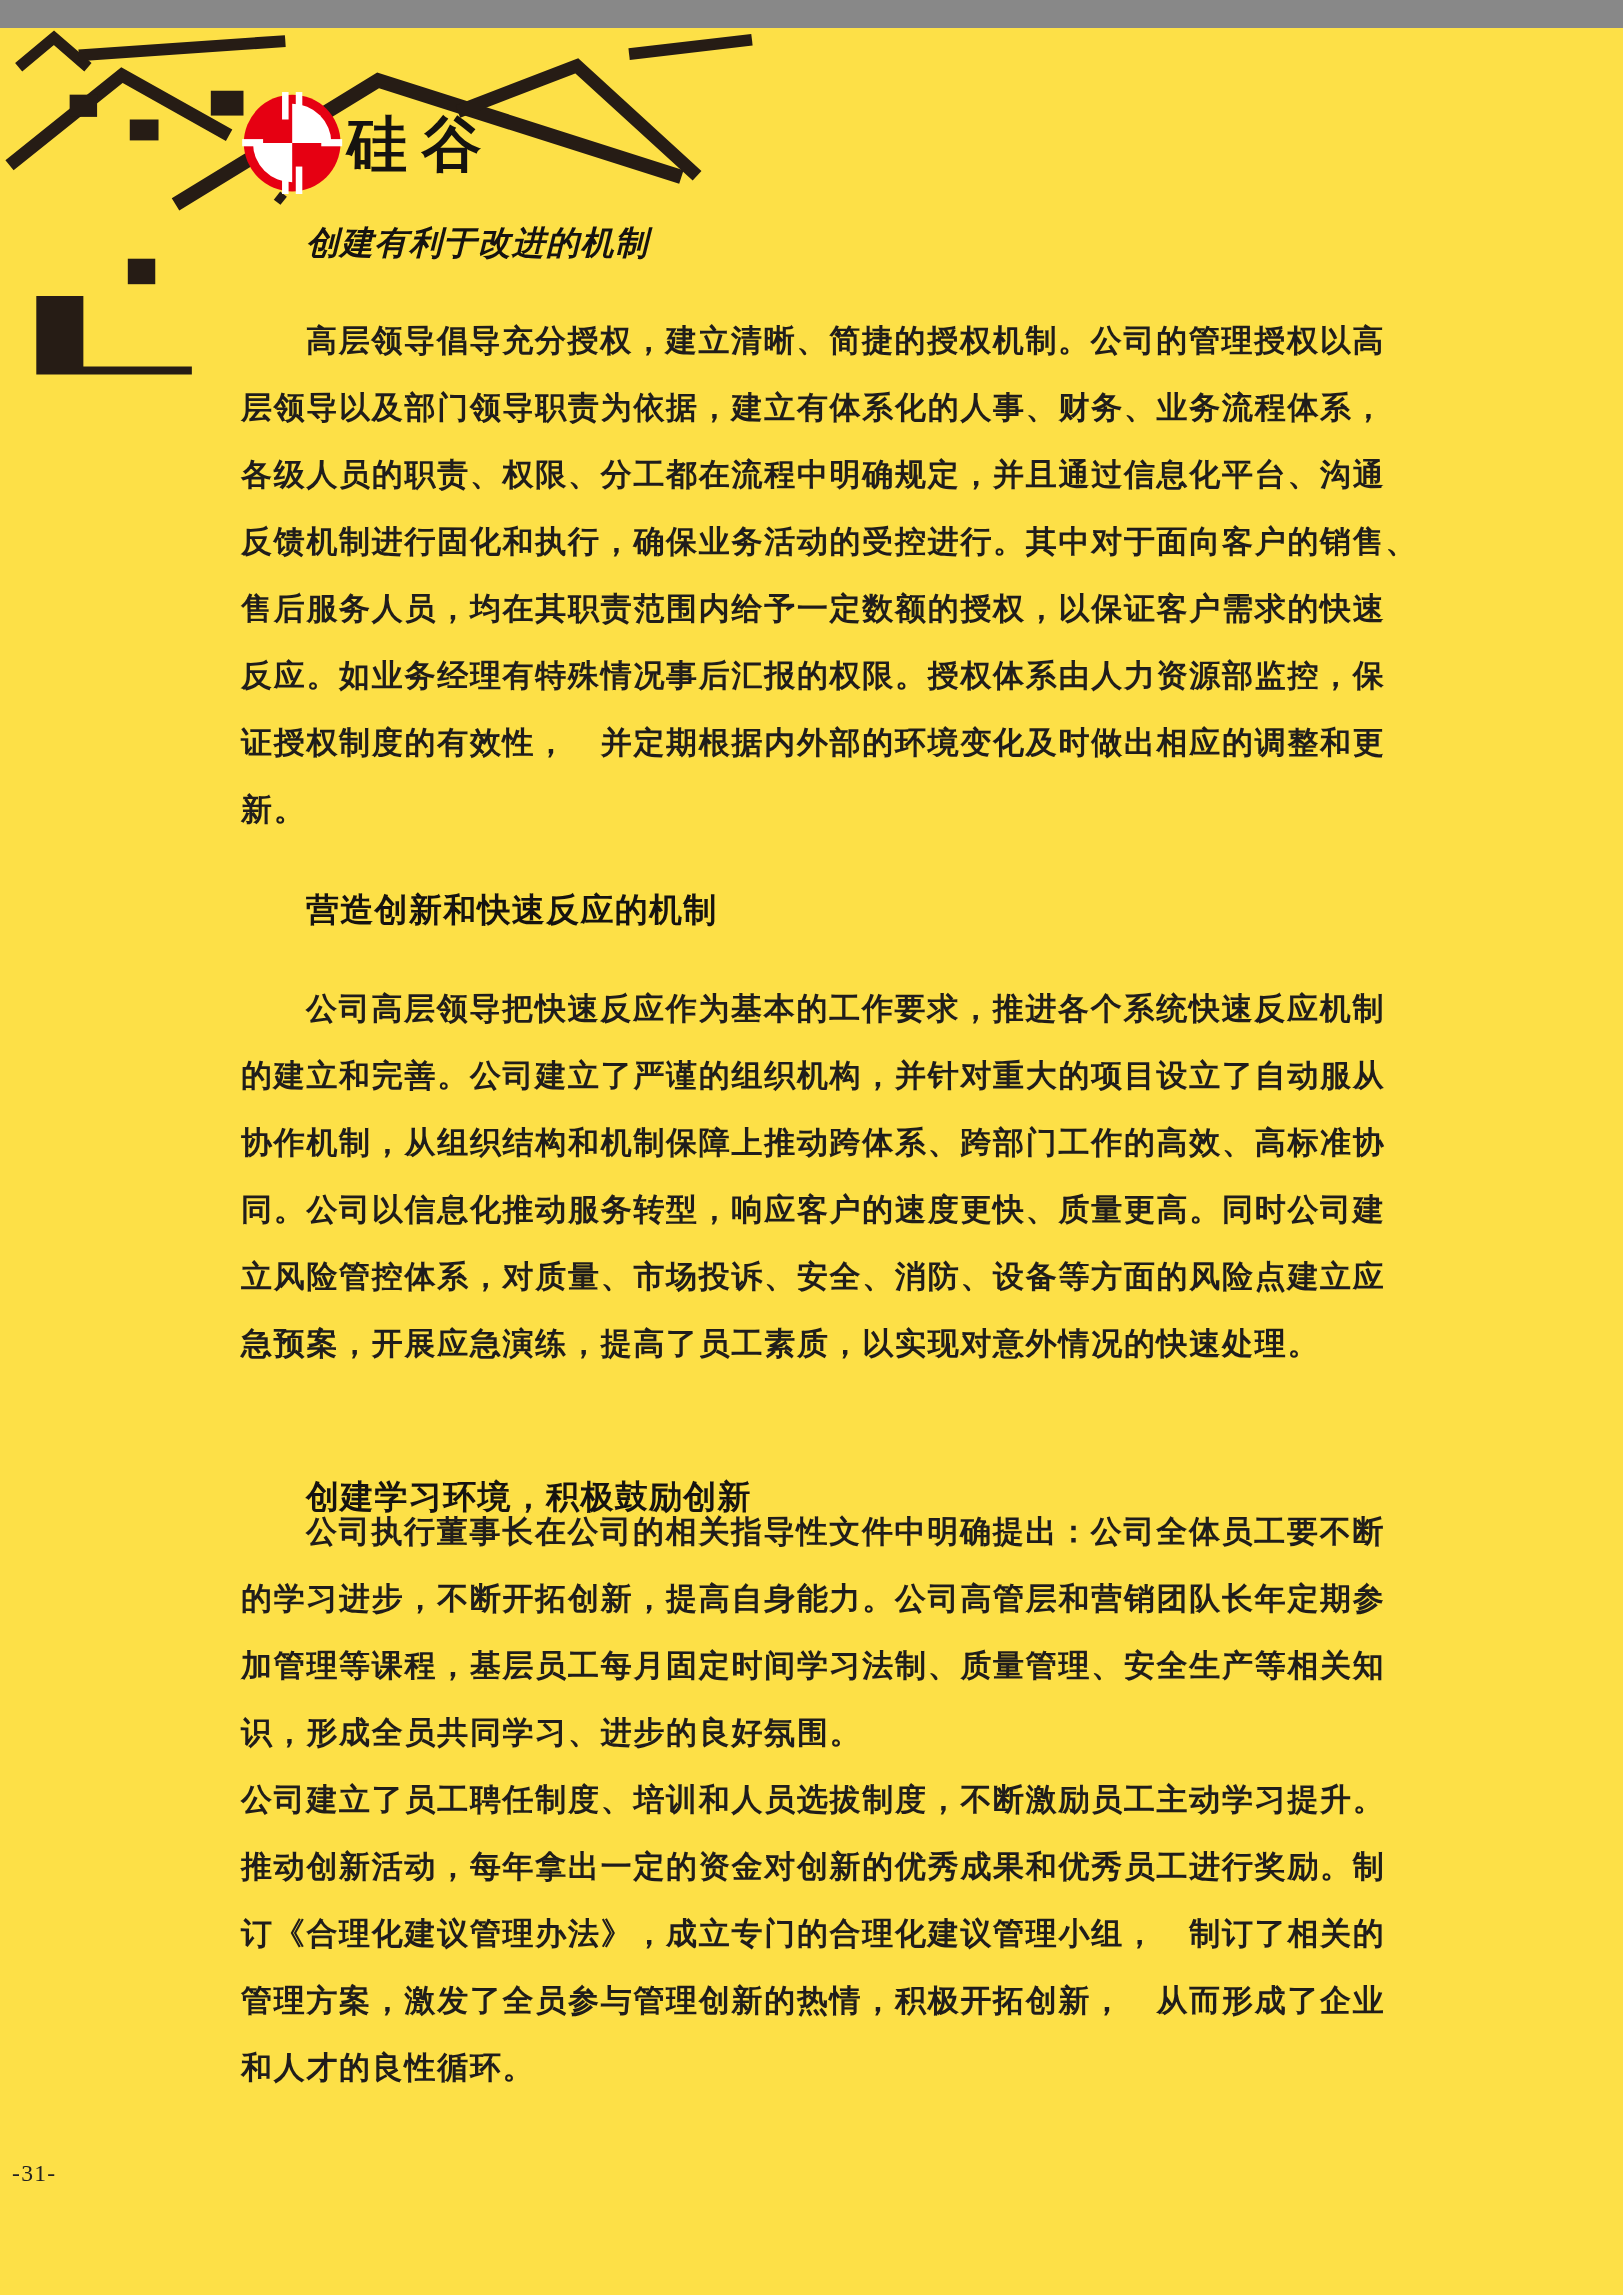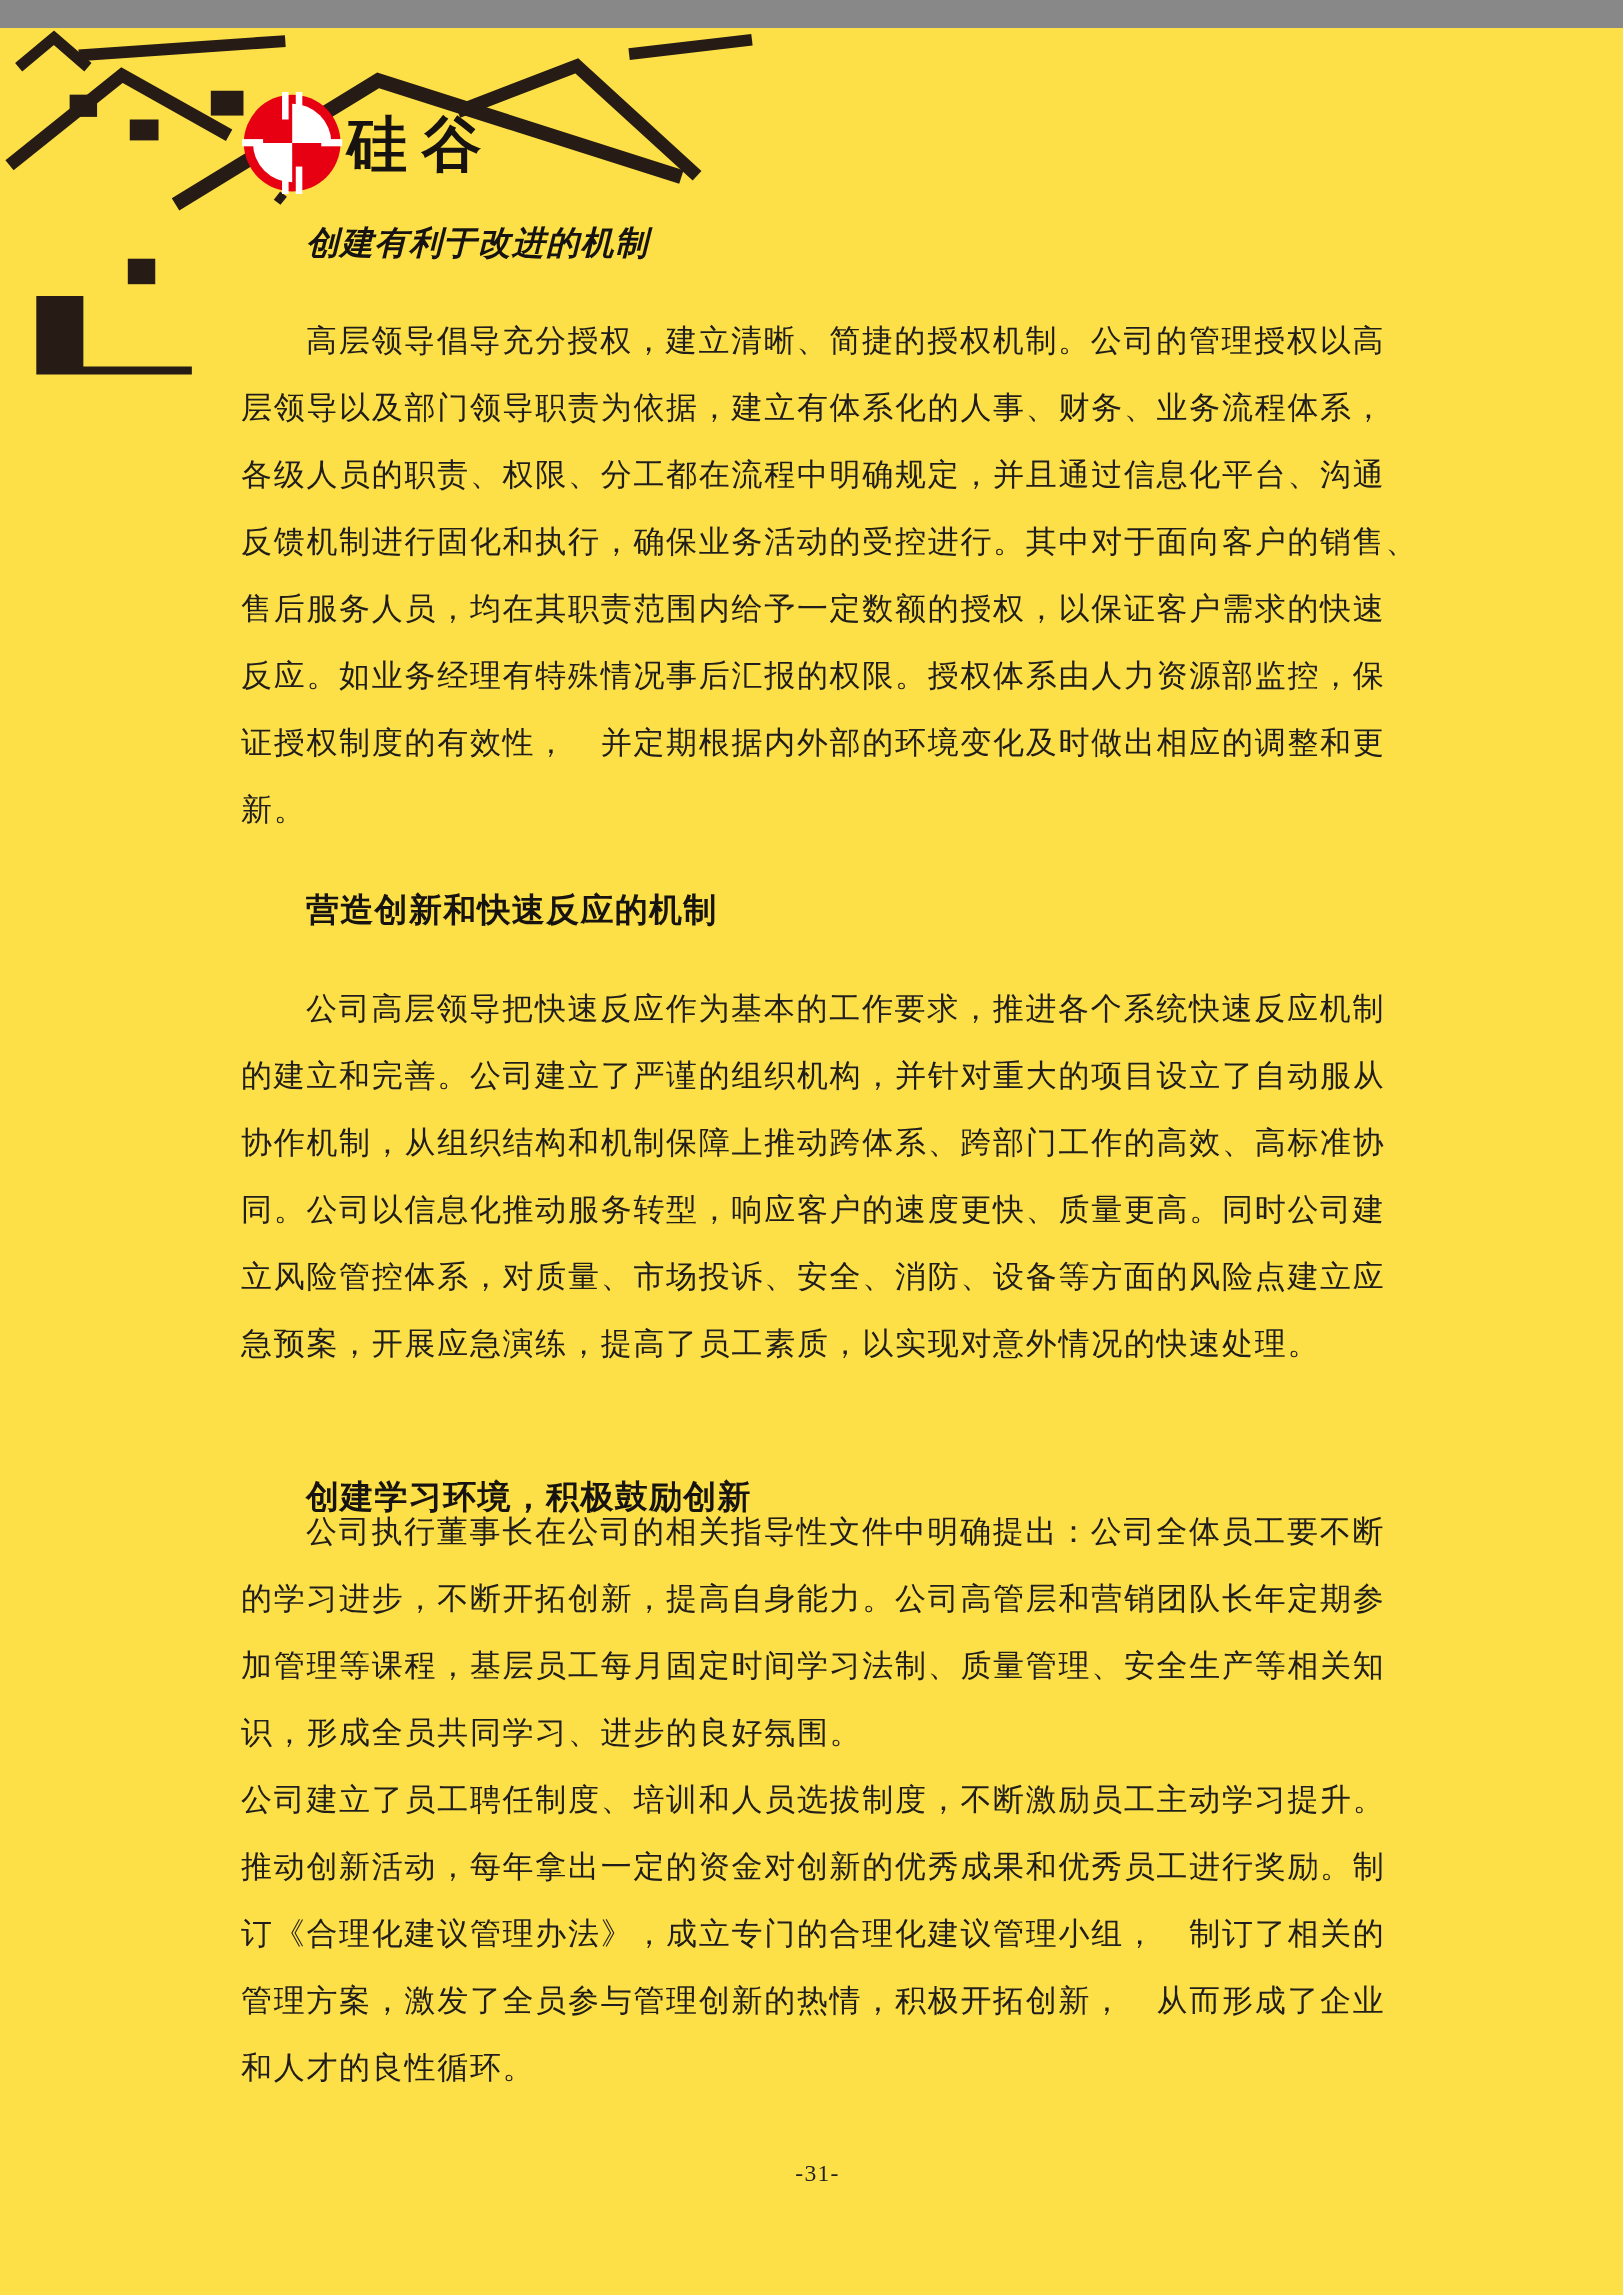--- a/index.html
+++ b/index.html
@@ -33,37 +33,36 @@
     font-weight:700;
     font-size:33px;line-height:34px;
     letter-spacing:1.3px;
     color:#161310;
     white-space:nowrap;
   }
   .h1{top:198px;font-style:italic;}
   .h2{top:865px;}
   .h3{top:1452px;}
   .para{
-    position:absolute;left:241px;width:1309px;
+    position:absolute;left:241px;width:1309px;font-weight:bold;
   }
   .tline{
     height:67px;line-height:67px;
     font-size:31px;
     letter-spacing:1.7px;
     white-space:nowrap;
     color:#201d1b;
   }
   .tline.ind{text-indent:65px;}
   .p1{top:279px;}
   .p2{top:947px;}
   .p3{top:1470px;}
   .p4{top:1738px;}
   .page-number{
     position:absolute;left:0;right:0;top:2132px;
-    text-align:center;
     font-size:23.6px;line-height:26px;
     letter-spacing:1.3px;
     color:#222;
     font-family:"Liberation Serif", serif;
     padding-left:12px;
   }
 </style>
 </head>
 <body>
 

